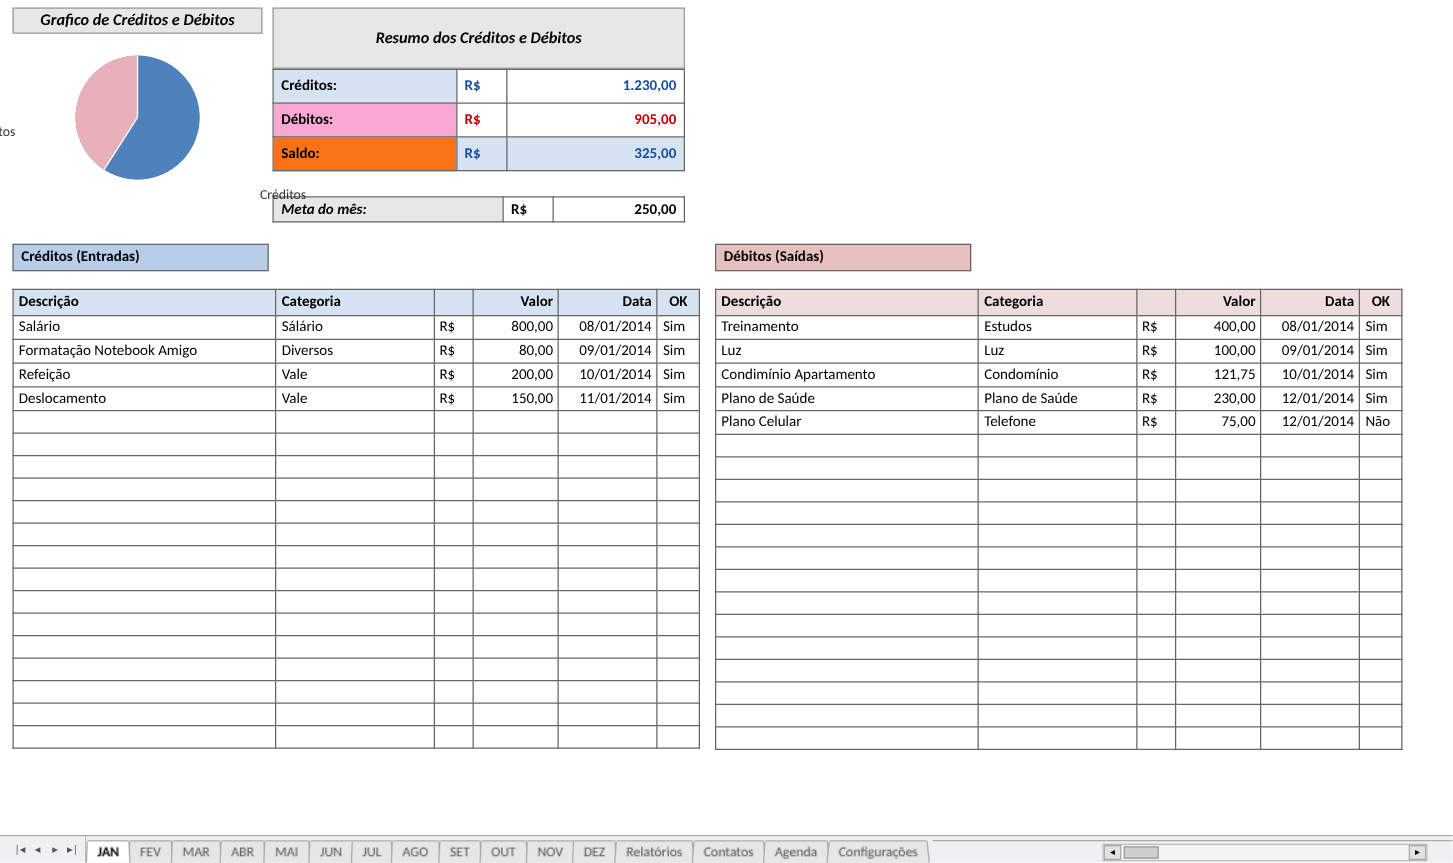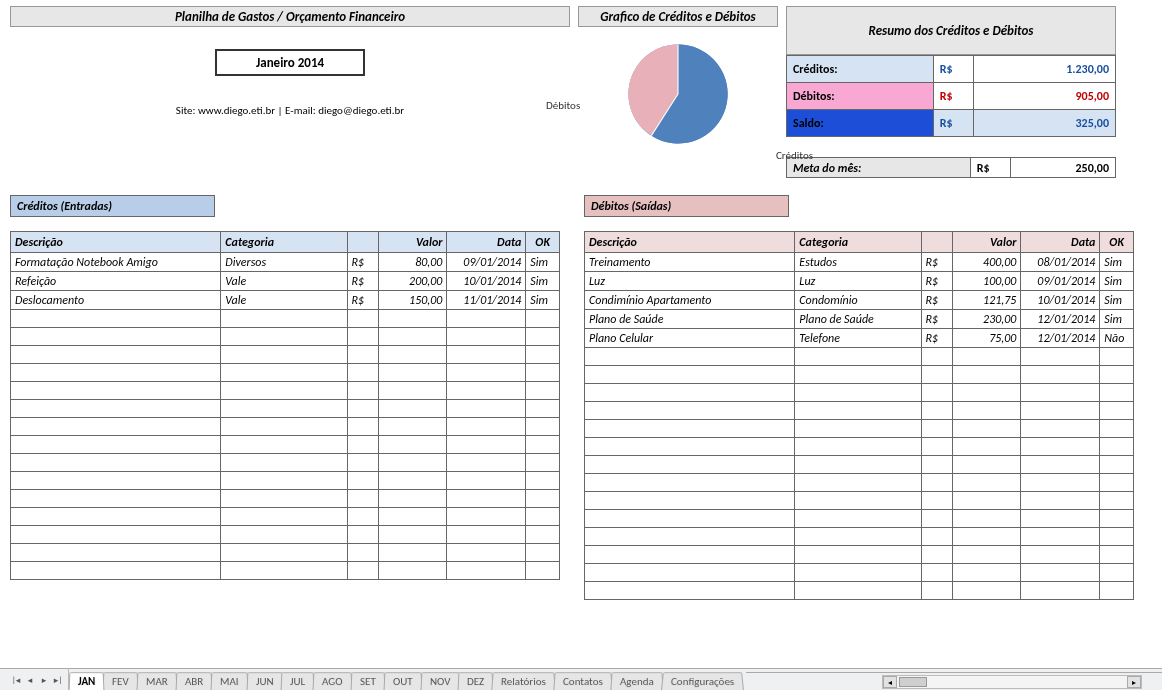--- a/index.html
+++ b/index.html
@@ -86,37 +86,36 @@
     border-collapse: collapse;
     width: 100%;
   }
   .summary-table td {
     border: 1px solid #666;
     padding: 6px 6px;
     height: 20px;
   }
   .lbl-credit { background: #d6e3f3; font-weight: bold; }
   .lbl-debit  { background: #f9a8d4; font-weight: bold; }
-  .lbl-saldo  { background: #1d4ed8; font-weight: bold; }
+  .lbl-saldo  { background: #f97316; font-weight: bold; }
   .val-credit { color: #1a4fa0; font-weight: bold; text-align: right; }
   .val-debit  { color: #c00000; font-weight: bold; text-align: right; }
   .val-saldo  { color: #1a4fa0; font-weight: bold; text-align: right; background: #d6e3f3; }
   .cur-cell { width: 40px; }
   .meta-table { margin-top: 20px; border-collapse: collapse; width: 100%; }
   .meta-table td { border: 1px solid #666; padding: 2px 6px; height: 20px; }
   .meta-lbl { background: #e7e7e7; font-weight: bold; font-style: italic; }
   .meta-pct { text-align: center; font-weight: bold; color: #1a4fa0; background: #d6e3f3; }
   .meta-val { text-align: right; font-weight: bold; }
   .meta-val-sm { text-align: right; font-weight: bold; color: #1a4fa0; background: #d6e3f3; }
 
   .tables-row {
     display: flex;
     padding: 16px 10px 0 10px;
-    gap: 24px;
-    font-style: italic;
+    gap: 12px;
   }
   .panel { width: 550px; }
   .panel-header {
     border: 1px solid #666;
     font-weight: bold;
     padding: 3px 6px;
     width: 205px;
     font-size: 12px;
   }
   .panel-header.credit { background: #b8cde8; }
@@ -229,25 +228,20 @@
     border: 1px solid #999;
     margin-left: 2px;
   }
 </style>
 </head>
 <body>
 
 <div class="page">
 
   <div class="top-row">
-    <div class="title-block">
-      <div class="main-title">Planilha de Gastos / Orçamento Financeiro</div>
-      <div class="month-box">Janeiro 2014</div>
-      <div class="site-line">Site: www.diego.eti.br  |  E-mail: diego@diego.eti.br</div>
-    </div>
 
     <div class="chart-block">
       <div class="chart-title">Grafico de Créditos e Débitos</div>
       <div class="chart-area">
         <svg width="110" height="110" viewBox="0 0 100 100">
           <circle cx="50" cy="50" r="45" fill="#4f81bd"></circle>
           <path d="M50 50 L50 5 A45 45 0 0 0 9.3 30.6 Z" fill="#e8b0b8"></path>
           <path d="M50 50 L9.3 30.6 A45 45 0 0 0 17.2 80.8 Z" fill="#e8b0b8"></path>
           <path d="M50 50 L50 5 A45 45 0 0 0 5.2 46 L50 50 Z" fill="#e8b0b8"></path>
           <path d="M50 50 L5.2 46 A45 45 0 0 0 22 85 L50 50 Z" fill="#e8b0b8"></path>
@@ -305,20 +299,28 @@
           <tr>
             <th class="credit-h col-desc">Descrição</th>
             <th class="credit-h col-cat">Categoria</th>
             <th class="credit-h col-cur"></th>
             <th class="credit-h col-val">Valor</th>
             <th class="credit-h col-date">Data</th>
             <th class="credit-h col-ok">OK</th>
           </tr>
         </thead>
         <tbody id="credits-body">
+            <tr>
+              <td class="col-desc">Salário</td>
+              <td class="col-cat">Sálário</td>
+              <td class="col-cur">R$</td>
+              <td class="col-val">800,00</td>
+              <td class="col-date">08/01/2014</td>
+              <td class="col-ok">Sim</td>
+            </tr>
             <tr>
               <td class="col-desc">Formatação Notebook Amigo</td>
               <td class="col-cat">Diversos</td>
               <td class="col-cur">R$</td>
               <td class="col-val">80,00</td>
               <td class="col-date">09/01/2014</td>
               <td class="col-ok">Sim</td>
             </tr>
             <tr>
               <td class="col-desc">Refeição</td>

